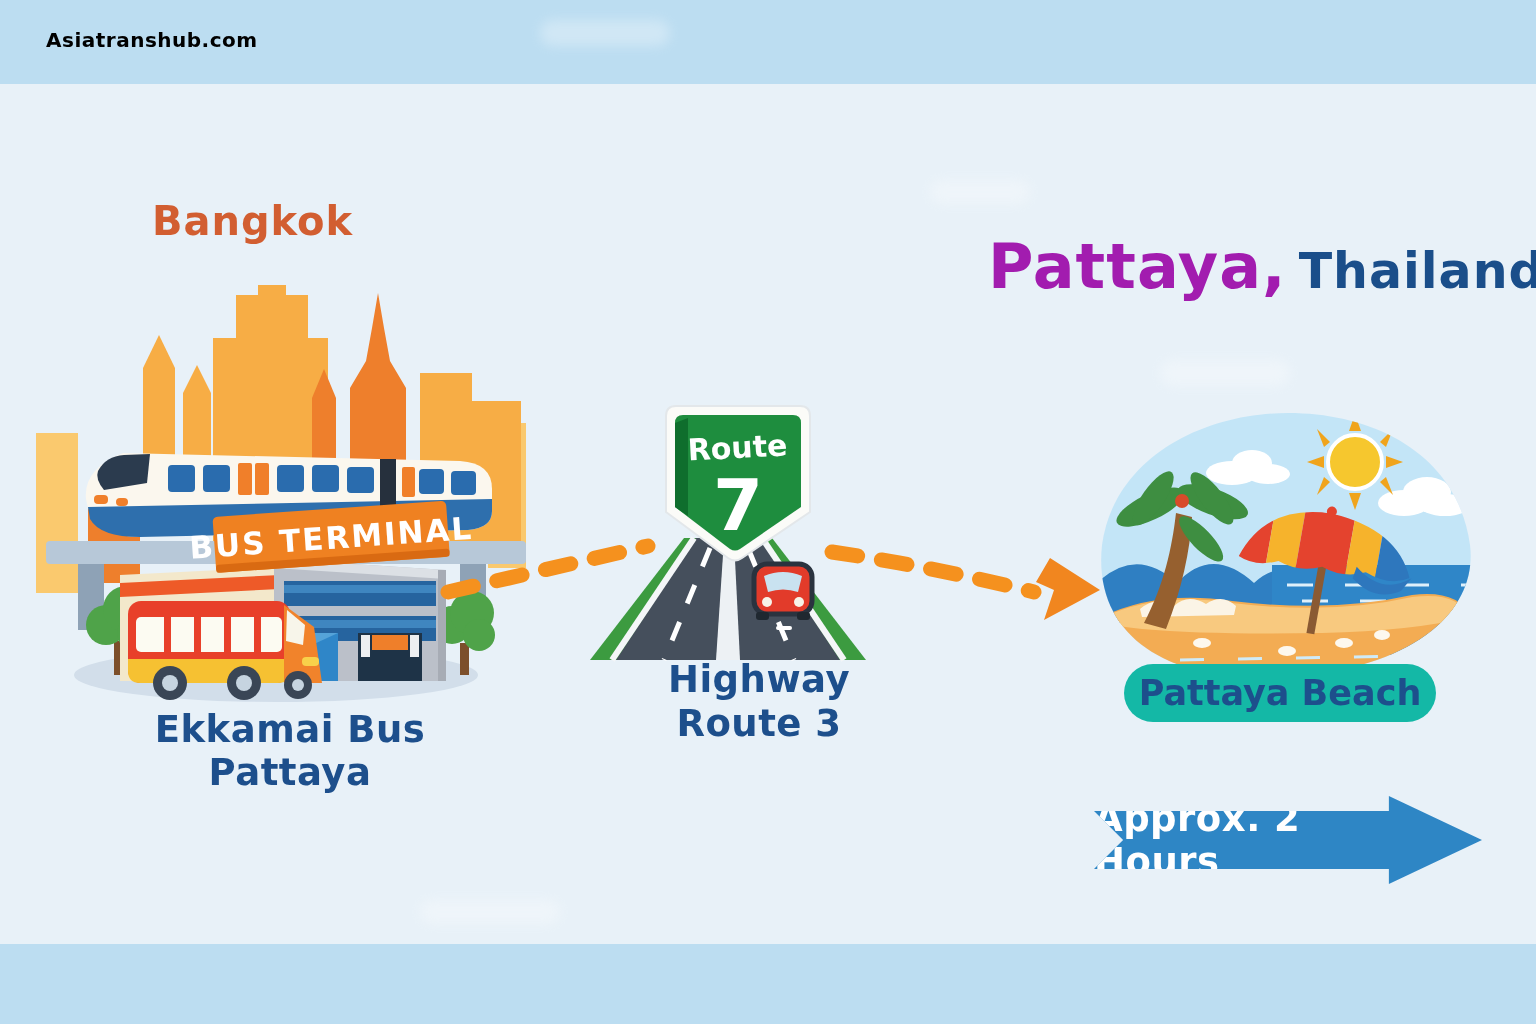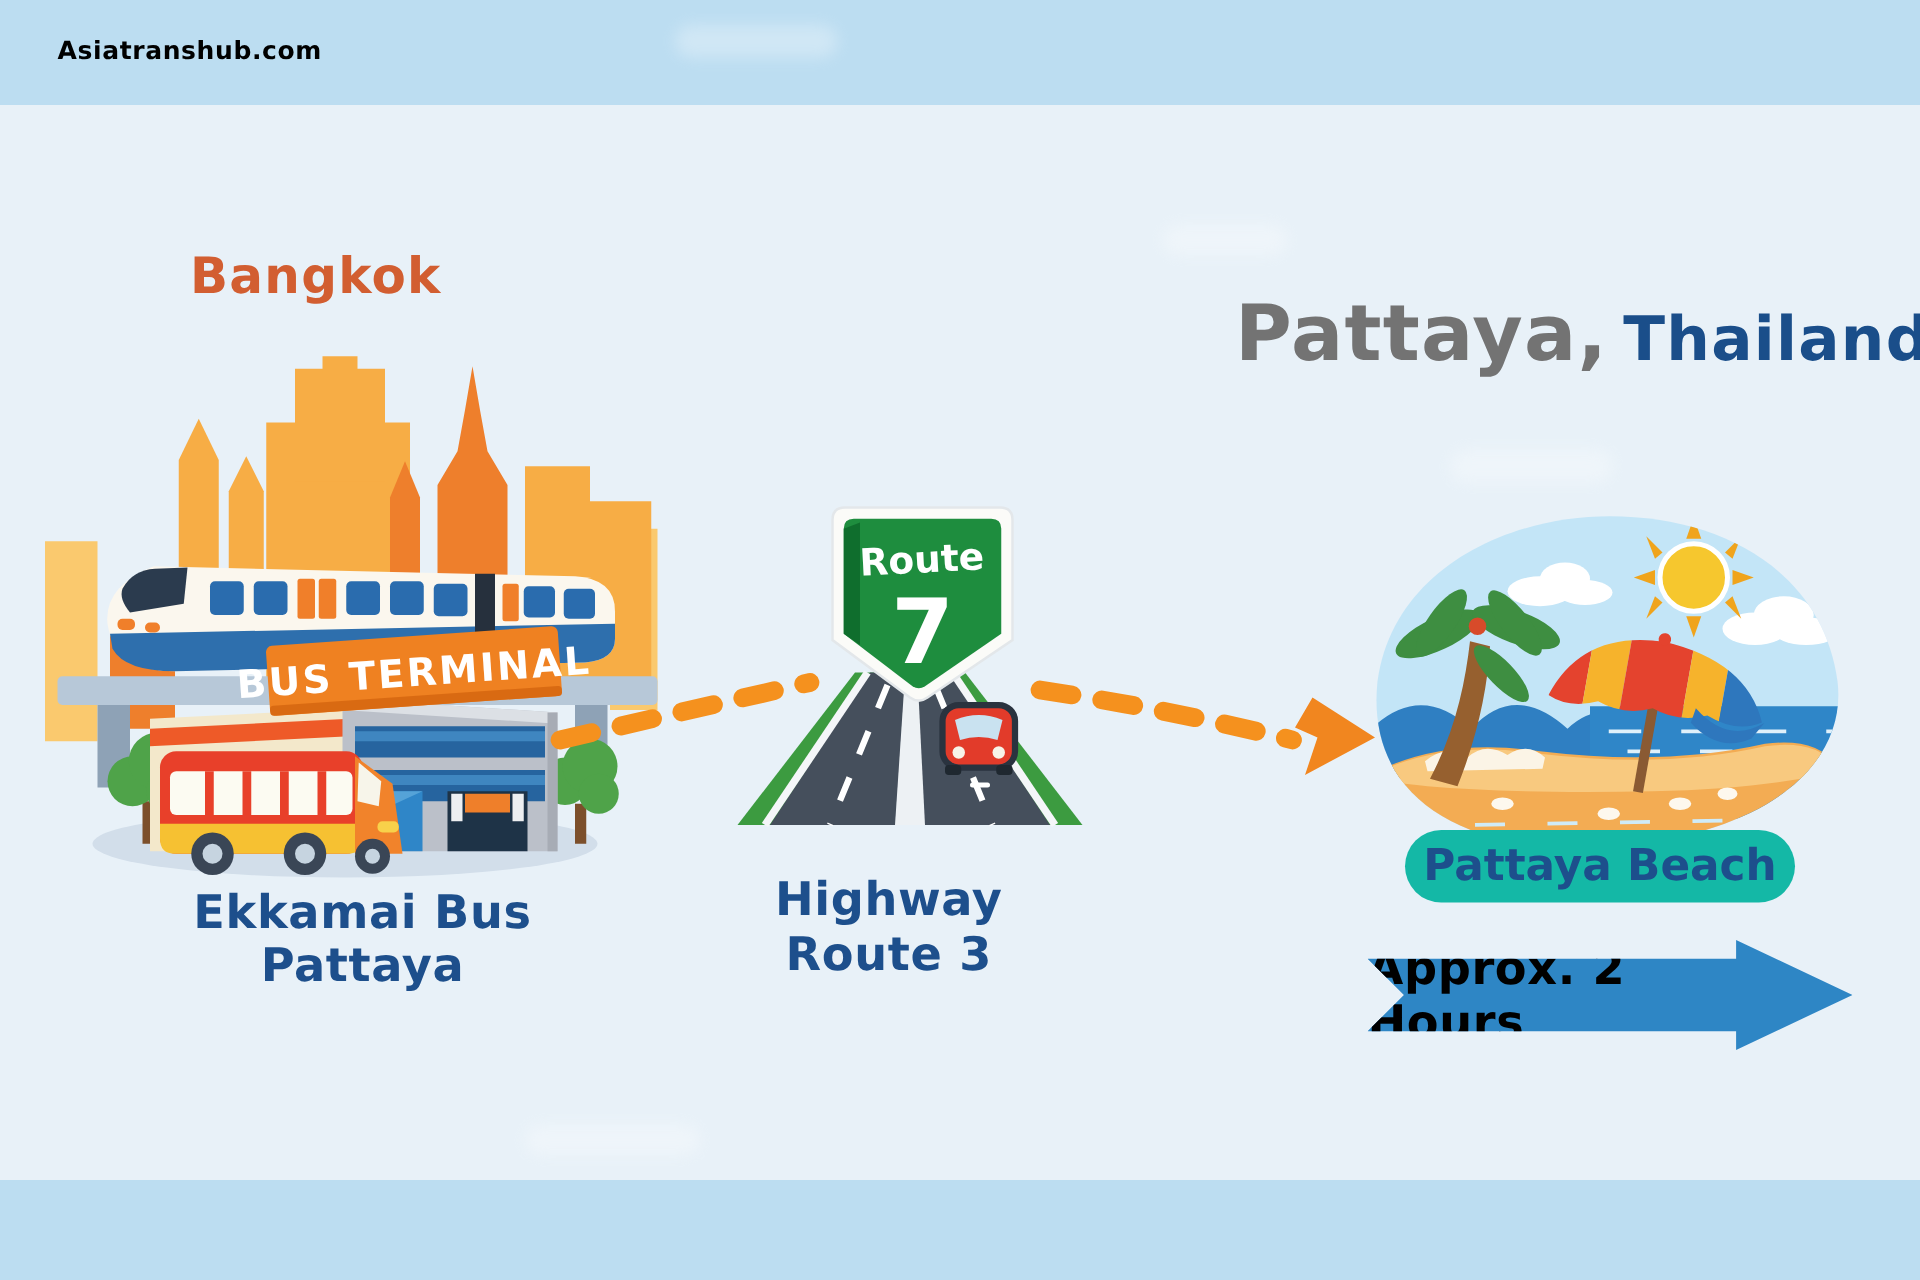--- a/index.html
+++ b/index.html
@@ -12,42 +12,42 @@
   #header-band{top:0;height:84px;}
   #footer-band{top:944px;height:80px;}
   .bg-patch{position:absolute;background:#ffffff;opacity:.30;border-radius:20px;filter:blur(6px);}
   #site-name{
     position:absolute;left:46px;top:28px;
     font-size:20px;font-weight:700;color:#000000;letter-spacing:.5px;
   }
   .city-title{position:absolute;font-weight:800;letter-spacing:1px;}
   #bangkok-title{left:152px;top:198px;font-size:40px;color:#D25E31;}
   #pattaya-title{left:988px;top:230px;white-space:nowrap;}
-  #pattaya-title .city{font-size:62px;font-weight:800;color:#737373;}
+  #pattaya-title .city{font-size:62px;font-weight:800;color:#a21caf;}
   #pattaya-title .country{font-size:49px;font-weight:800;color:#1A4E8A;margin-left:12px;}
   .scene{position:absolute;}
   .place-label{
     position:absolute;text-align:center;
     font-size:37px;font-weight:800;color:#1D4F8C;letter-spacing:.5px;
   }
   #ekkamai-label{left:80px;top:708px;width:420px;}
-  #highway-label{left:576px;top:658px;width:270px;line-height:1.18;margin-top:40px;}
+  #highway-label{left:624px;top:658px;width:270px;line-height:1.18;}
   #beach-pill{
     position:absolute;left:1124px;top:664px;width:312px;height:58px;
     background:#14b8a6;border-radius:30px;
     display:flex;align-items:center;justify-content:center;
     font-size:35px;font-weight:800;color:#1D4F8C;
   }
   #duration-banner{
-    position:absolute;left:1094px;top:752px;width:388px;height:88px;
+    position:absolute;left:1094px;top:796px;width:388px;height:88px;
     background:#2E86C5;
     clip-path:polygon(0% 17%,76% 17%,76% 0%,100% 50%,76% 100%,76% 83%,0% 83%,7.5% 50%);
     display:flex;align-items:center;justify-content:center;
     padding-right:78px;box-sizing:border-box;
-    font-size:37px;font-weight:800;color:#000000;letter-spacing:.5px;
+    font-size:37px;font-weight:800;color:#ffffff;letter-spacing:.5px;
   }
   svg text{font-family:"DejaVu Sans","Liberation Sans",sans-serif;}
 </style>
 </head>
 <body>
 
 <div class="band" id="header-band"></div>
 <div class="band" id="footer-band"></div>
 
 <div class="bg-patch" style="left:540px;top:20px;width:130px;height:26px;"></div>

